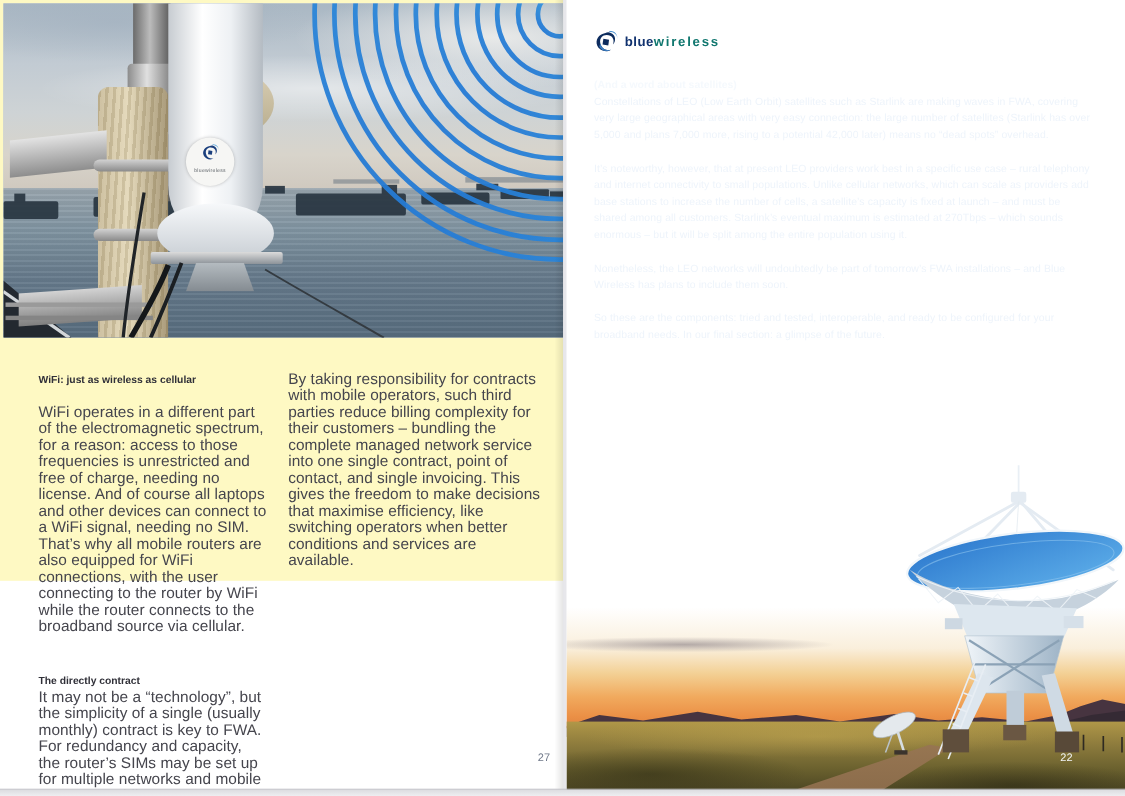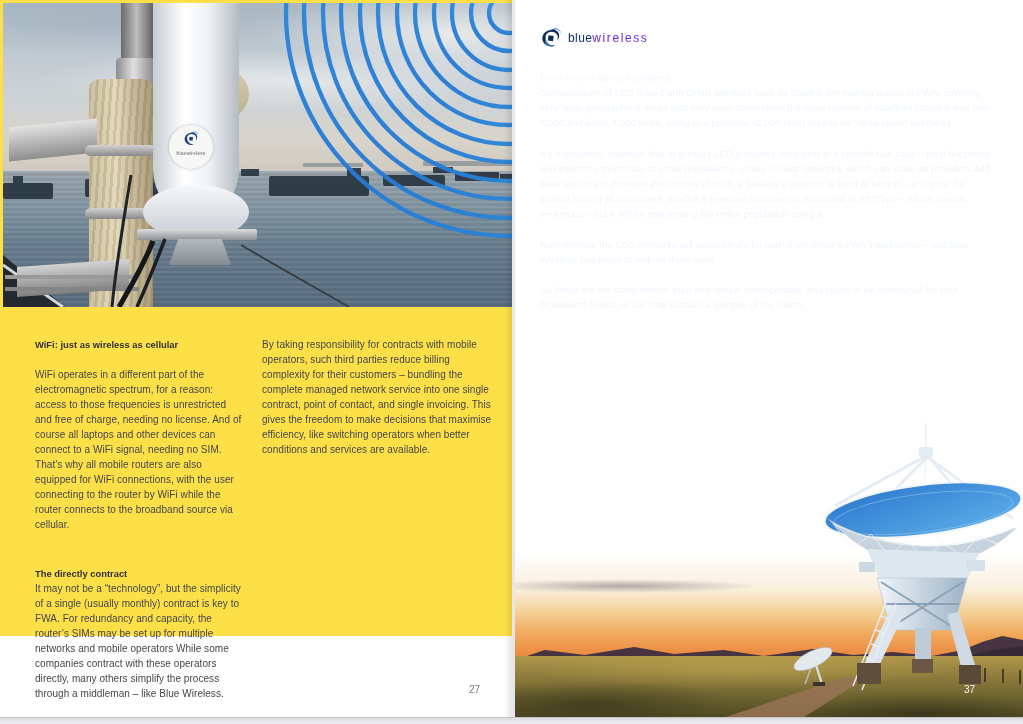--- a/index.html
+++ b/index.html
@@ -1,20 +1,20 @@
 <!DOCTYPE html>
 <html><head>
 <meta charset="utf-8">
 <style>
   * { margin:0; padding:0; box-sizing:border-box; }
   html,body { width:1023px; height:724px; overflow:hidden; background:#e9e9ec; font-family:"Liberation Sans", sans-serif; }
   .spread { position:relative; width:1023px; height:724px; background:#fff; }
 
   
-  .page-left { position:absolute; left:0; top:0; width:512px; height:636px; background:#fde047; }
+  .page-left { position:absolute; left:0; top:0; width:512px; height:528px; background:#fef9c3; }
   .photo-left { position:absolute; left:3px; top:3px; width:509px; height:304px; overflow:hidden; background:#c3ccd4; }
   .pl-sky { position:absolute; left:0; top:0; width:100%; height:172px;
     background:
       radial-gradient(ellipse 60% 45% at 88% 18%, rgba(238,238,236,.9) 0%, rgba(238,238,236,0) 60%),
       radial-gradient(ellipse 50% 30% at 20% 10%, rgba(160,175,190,.55) 0%, rgba(160,175,190,0) 70%),
       radial-gradient(ellipse 70% 25% at 55% 45%, rgba(255,255,255,.5) 0%, rgba(255,255,255,0) 70%),
       linear-gradient(180deg,#a9b7c3 0%, #c2cbd3 32%, #ced3d5 58%, #d8d4cb 80%, #cfc8be 100%);
   }
   .pl-sea { position:absolute; left:0; top:168px; width:100%; height:136px;
     background:
@@ -58,24 +58,24 @@
     background:#f6f6f4; box-shadow:0 0 3px rgba(0,0,0,.25); text-align:center; }
   .sticker svg { margin-top:6px; }
   .sticker-text { font-size:4.6px; color:#5d6268; letter-spacing:.3px; margin-top:0px; }
   .pl-cables { position:absolute; left:0; top:0; width:100%; height:100%; }
 
   .textcols { position:absolute; top:337px; left:0; width:512px; }
   .col { position:absolute; top:0; }
   .col-1 { left:35px;  width:208px; }
   .col-2 { left:262px; width:232px; }
   .h-left { font-size:9.4px; font-weight:bold; color:#303038; line-height:15px; }
-  .p-left { font-size:10px; color:#45454d; line-height:15px; letter-spacing:.05px; }
+  .p-left { font-size:14px; color:#45454d; line-height:15px; letter-spacing:.05px; }
   .p-gap { margin-top:15px; }
   .h-gap { margin-top:34px; }
-  .pagenum-left { position:absolute; left:440px; top:684px; width:40px; text-align:right;
+  .pagenum-left { position:absolute; left:460px; top:684px; width:40px; text-align:right;
     font-size:10px; color:#6f7889; }
 
   
   .page-right { position:absolute; left:512px; top:0; width:511px; height:724px; overflow:hidden;
     border-left:3px solid #e7e7eb;
     background:linear-gradient(180deg,
       #0a2a64 0%, #0c3174 7%, #0f4392 18%, #135auu 0%,
       #155ab0 30%, #1f6cc0 42%, #3182d0 53%, #459ade 63%,
       #5aabe8 71%, #74bdf0 79%, #9ccff2 85%, #c6dff2 90%); }
   .sunset { position:absolute; left:0; top:552px; width:100%; height:110px;
@@ -90,22 +90,22 @@
       radial-gradient(ellipse 35% 45% at 80% 85%, rgba(25,25,12,.4), transparent 70%),
       radial-gradient(ellipse 60% 40% at 45% 20%, rgba(215,185,90,.35), transparent 70%),
       linear-gradient(180deg,#b09748 0%, #8e7c3d 30%, #6c622f 62%, #454020 100%); }
   .road { position:absolute; left:0; top:0; width:100%; height:100%;
     clip-path:polygon(190px 68px, 278px 68px, 348px 24px, 330px 21px);
     background:linear-gradient(180deg,#9c7a55 0%, #8a6b4a 100%); }
   .dish-svg { position:absolute; left:0; top:0; width:511px; height:724px; pointer-events:none; }
 
   .bw-logo { position:absolute; left:25px; top:26px; height:24px; display:flex; align-items:center; }
   .bw-logo-text { margin-left:5px; font-size:12px; }
-  .bw-blue { font-weight:normal; color:#10316e; letter-spacing:.4px; }
-  .bw-wireless { color:#6d28d9; letter-spacing:1.6px; font-weight:400; }
+  .bw-blue { font-weight:bold; color:#10316e; letter-spacing:.4px; }
+  .bw-wireless { color:#0f766e; letter-spacing:1.6px; font-weight:700; }
 
   .right-text { position:absolute; left:25px; top:70px; width:452px; }
   .h-right { font-size:9.5px; font-weight:bold; color:#f5f9fd; line-height:15px; }
   .p-right { font-size:9.5px; color:#eef4fb; line-height:15.2px; letter-spacing:.1px; }
   .pagenum-right { position:absolute; left:420px; top:684px; width:40px; text-align:right;
     font-size:10px; color:#f2f4f6; }
 
   .spine-shadow { position:absolute; left:504px; top:0; width:8px; height:724px; z-index:40;
     background:linear-gradient(90deg, rgba(0,0,0,0), rgba(0,0,0,.10)); }
   .bottom-edge { position:absolute; left:0; bottom:0; width:100%; height:7px; z-index:50;
@@ -320,18 +320,18 @@
     </div>
 
     <div class="right-text">
       <div class="h-right">(And a word about satellites)</div>
       <div class="p-right">Constellations of LEO (Low Earth Orbit) satellites such as Starlink are making waves in FWA, covering very large geographical areas with very easy connection: the large number of satellites (Starlink has over 5,000 and plans 7,000 more, rising to a potential 42,000 later) means no “dead spots” overhead.</div>
       <div class="p-right p-gap">It’s noteworthy, however, that at present LEO providers work best in a specific use case – rural telephony and internet connectivity to small populations. Unlike cellular networks, which can scale as providers add base stations to increase the number of cells, a satellite’s capacity is fixed at launch – and must be shared among all customers. Starlink’s eventual maximum is estimated at 270Tbps – which sounds enormous – but it will be split among the entire population using it.</div>
       <div class="p-right p-gap">Nonetheless, the LEO networks will undoubtedly be part of tomorrow’s FWA installations – and Blue Wireless has plans to include them soon.</div>
       <div class="p-right p-gap">So these are the components: tried and tested, interoperable, and ready to be configured for your broadband needs. In our final section: a glimpse of the future.</div>
     </div>
 
-    <div class="pagenum-right">37</div>
+    <div class="pagenum-right">22</div>
   </div>
 
   <div class="spine-shadow"></div>
   <div class="bottom-edge"></div>
 </div>
 
 </body></html>

